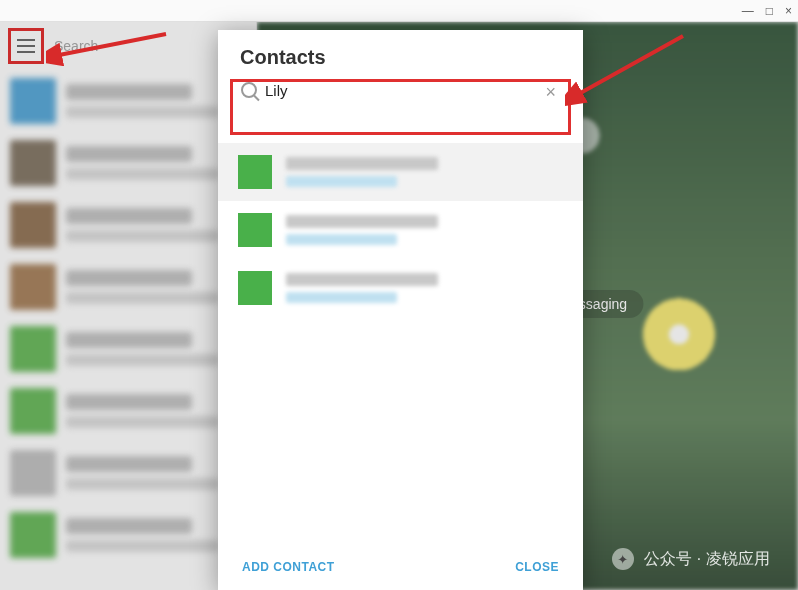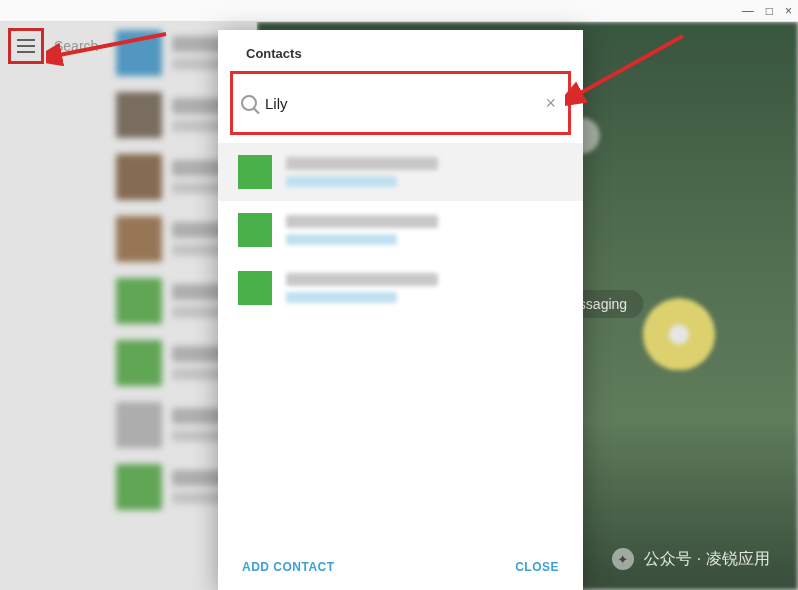--- a/index.html
+++ b/index.html
@@ -28,21 +28,21 @@
   .app {
     display: flex;
     height: 568px;
     position: relative;
   }
   .sidebar {
     width: 257px;
     border-right: 1px solid #e9e9e9;
     background: #fdfdfd;
     display: flex;
-    flex-direction: row;
+    flex-direction: column;
   }
   .sidebar-header {
     display: flex;
     align-items: center;
     height: 48px;
     padding: 0 8px;
     gap: 10px;
   }
   .hamburger {
     width: 36px; height: 36px;
@@ -120,29 +120,29 @@
     position: absolute;
     top: 30px; left: 218px;
     width: 365px; height: 560px;
     background: #fff;
     box-shadow: 0 4px 24px rgba(0,0,0,.35);
     display: flex;
     flex-direction: column;
     z-index: 10;
   }
   .modal-title {
-    font-size: 13px; font-weight: 600;
-    padding: 16px 28px 10px;
+    font-size: 20px; font-weight: 600;
+    padding: 16px 22px 10px;
     color: #333;
   }
   .modal-search-wrap {
     margin: 0 12px 4px;
     border: 3px solid #e03030;
-    height: 64px;
-    display: flex; align-items: center;
+    height: 56px;
+    display: flex; align-items: flex-start;
     padding: 0 8px;
     gap: 8px;
   }
   .loupe {
     width: 16px; height: 16px;
     border: 2px solid #9a9a9a;
     border-radius: 50%;
     position: relative;
   }
   .loupe:after {

